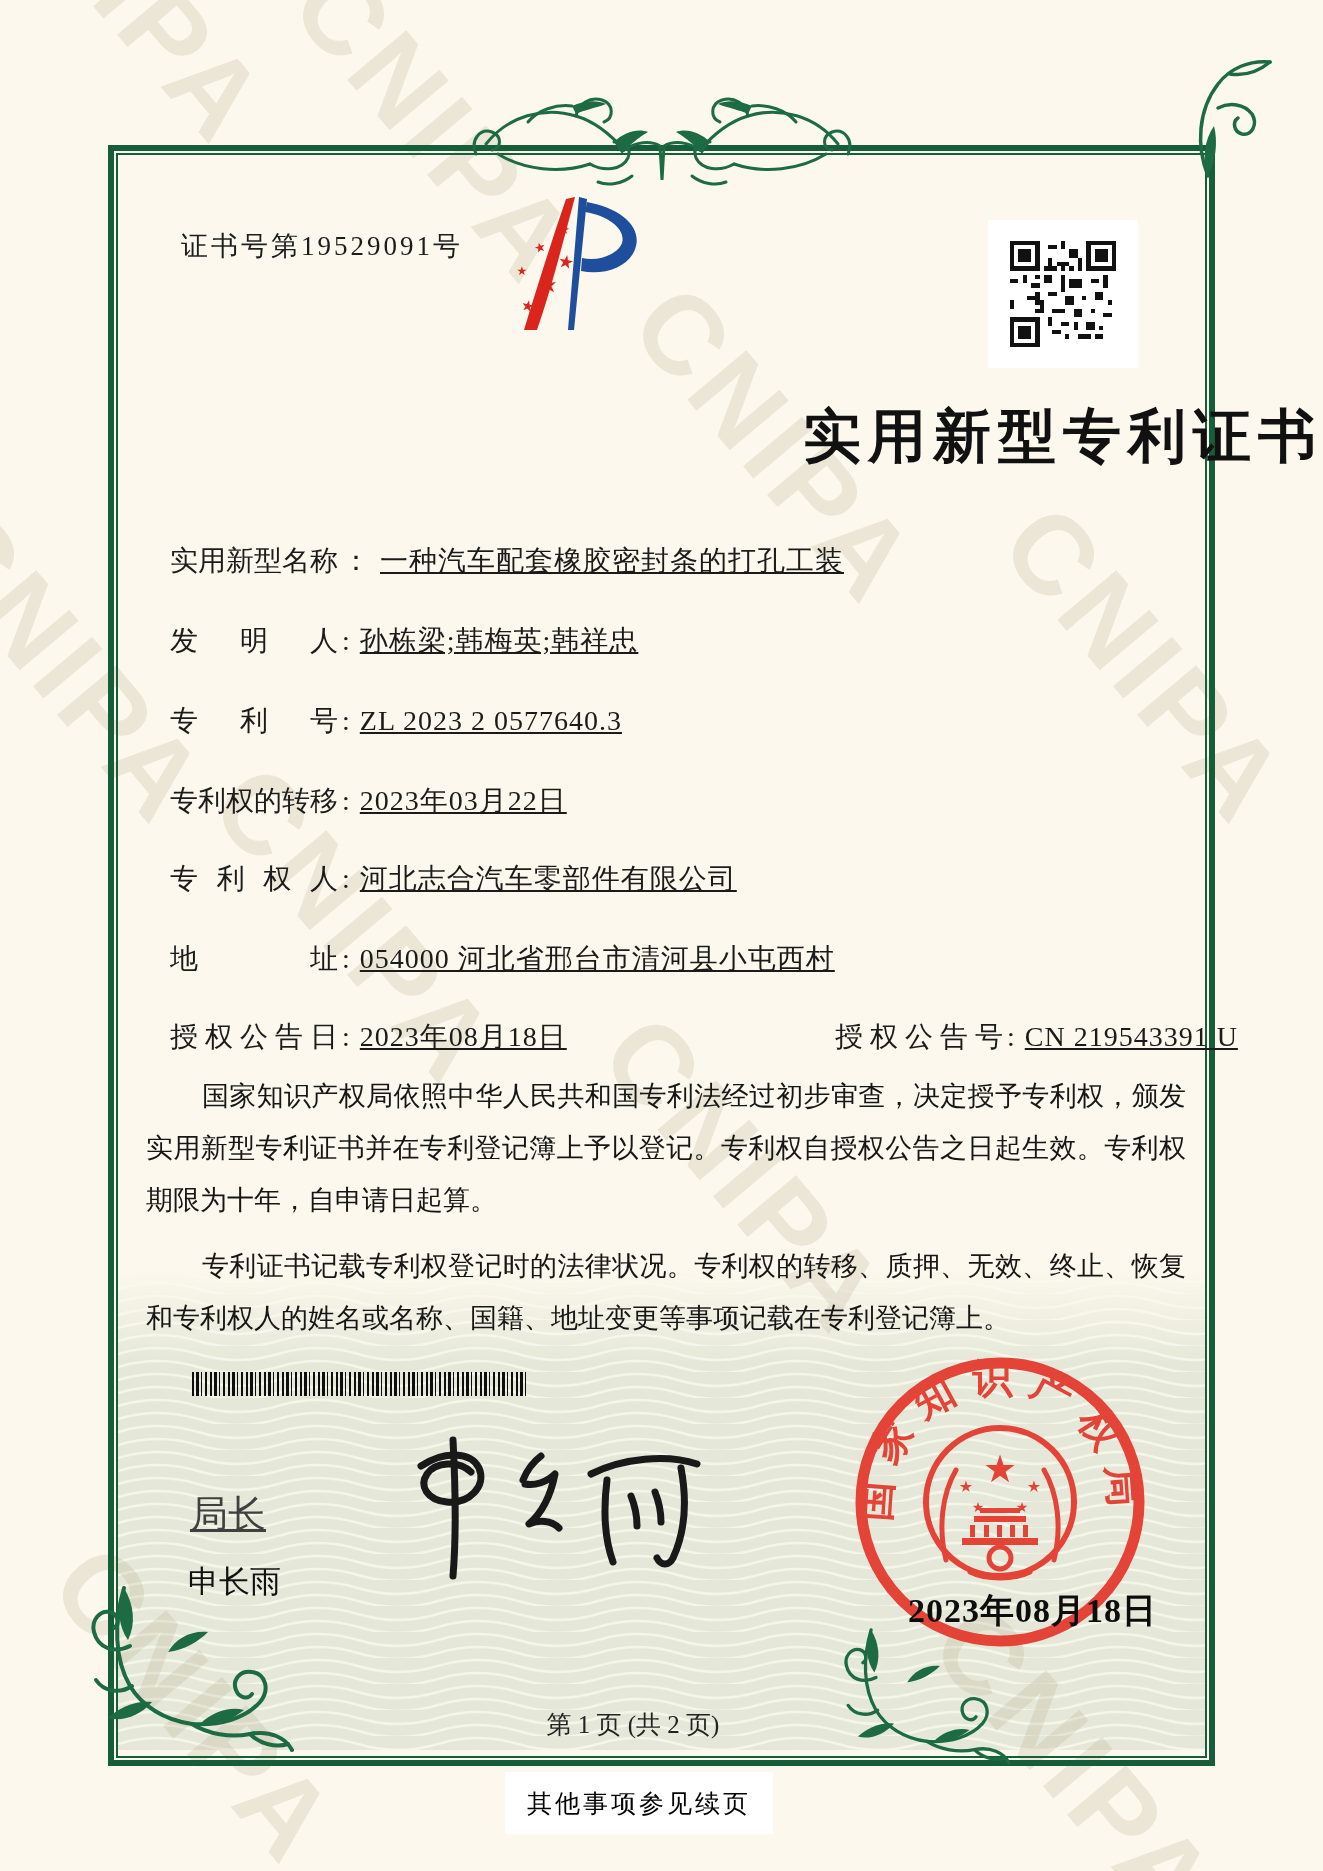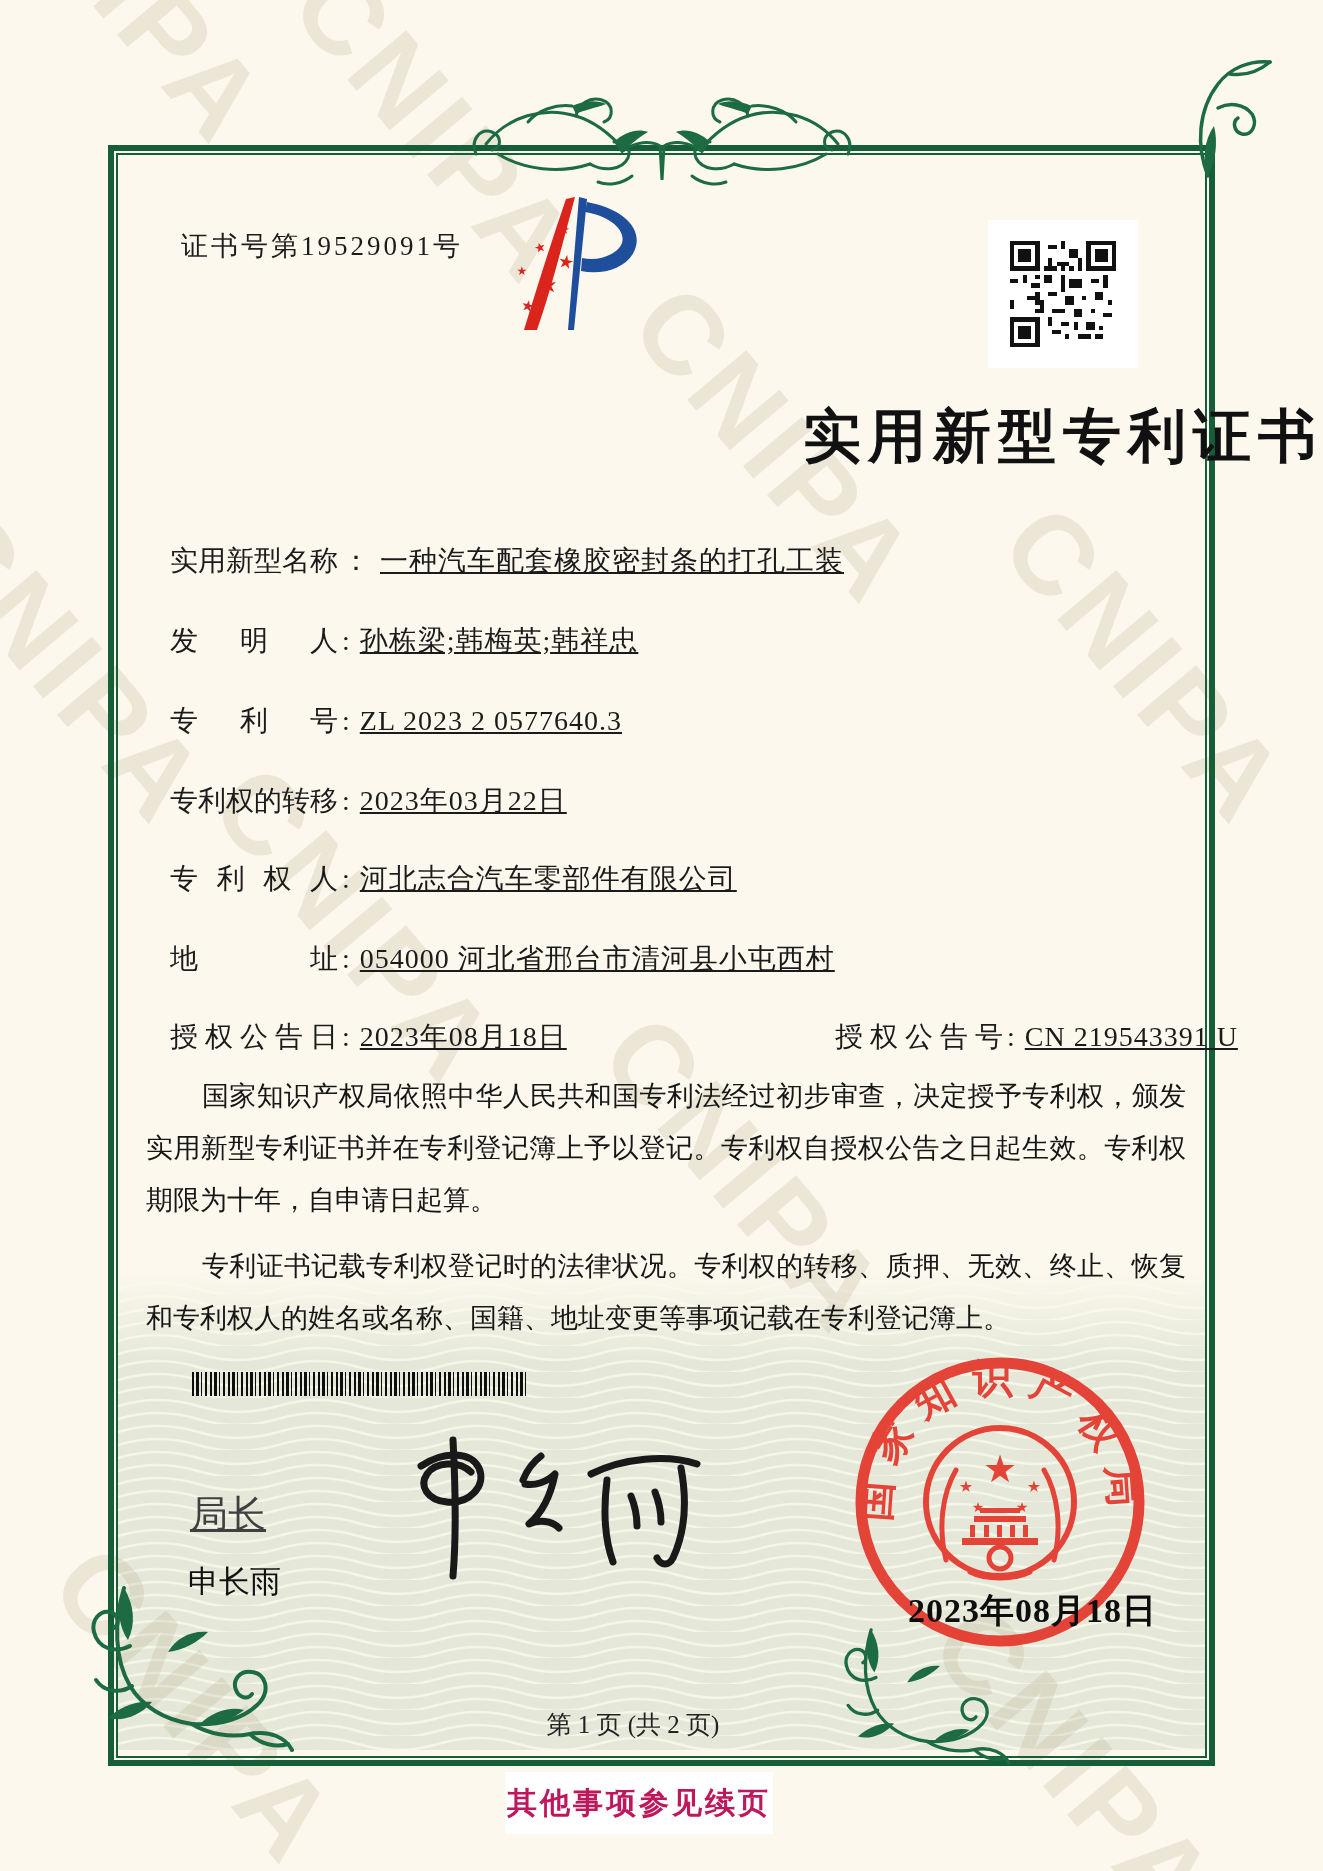--- a/index.html
+++ b/index.html
@@ -50,21 +50,21 @@
       font-size:31px;color:#111;z-index:3;margin-top:16px;}
   .signature{position:absolute;left:375px;top:1428px;z-index:3;}
 
   .seal{position:absolute;left:850px;top:1352px;z-index:4;opacity:.93;}
   .seal-date{position:absolute;left:908px;top:1588px;font-size:34px;font-weight:bold;color:#0d0d0d;
       letter-spacing:1px;z-index:5;}
 
   .page-info{position:absolute;left:108px;top:1708px;width:1050px;text-align:center;font-size:25px;color:#222;z-index:3;}
   .footer-note-box{position:absolute;left:505px;top:1772px;width:268px;height:62px;background:#ffffff;z-index:3;
       display:flex;align-items:center;justify-content:center;}
-  .footer-note{font-size:30px;letter-spacing:3px;color:#be185d;font-weight:bold;}
+  .footer-note{font-size:25px;letter-spacing:3px;color:#000000;}
 </style>
 </head>
 <body>
 
 <div class="page">
 
   <div class="waves">
     <svg width="100%" height="100%">
       <defs>
         <pattern id="wv" width="160" height="26" patternUnits="userSpaceOnUse">

